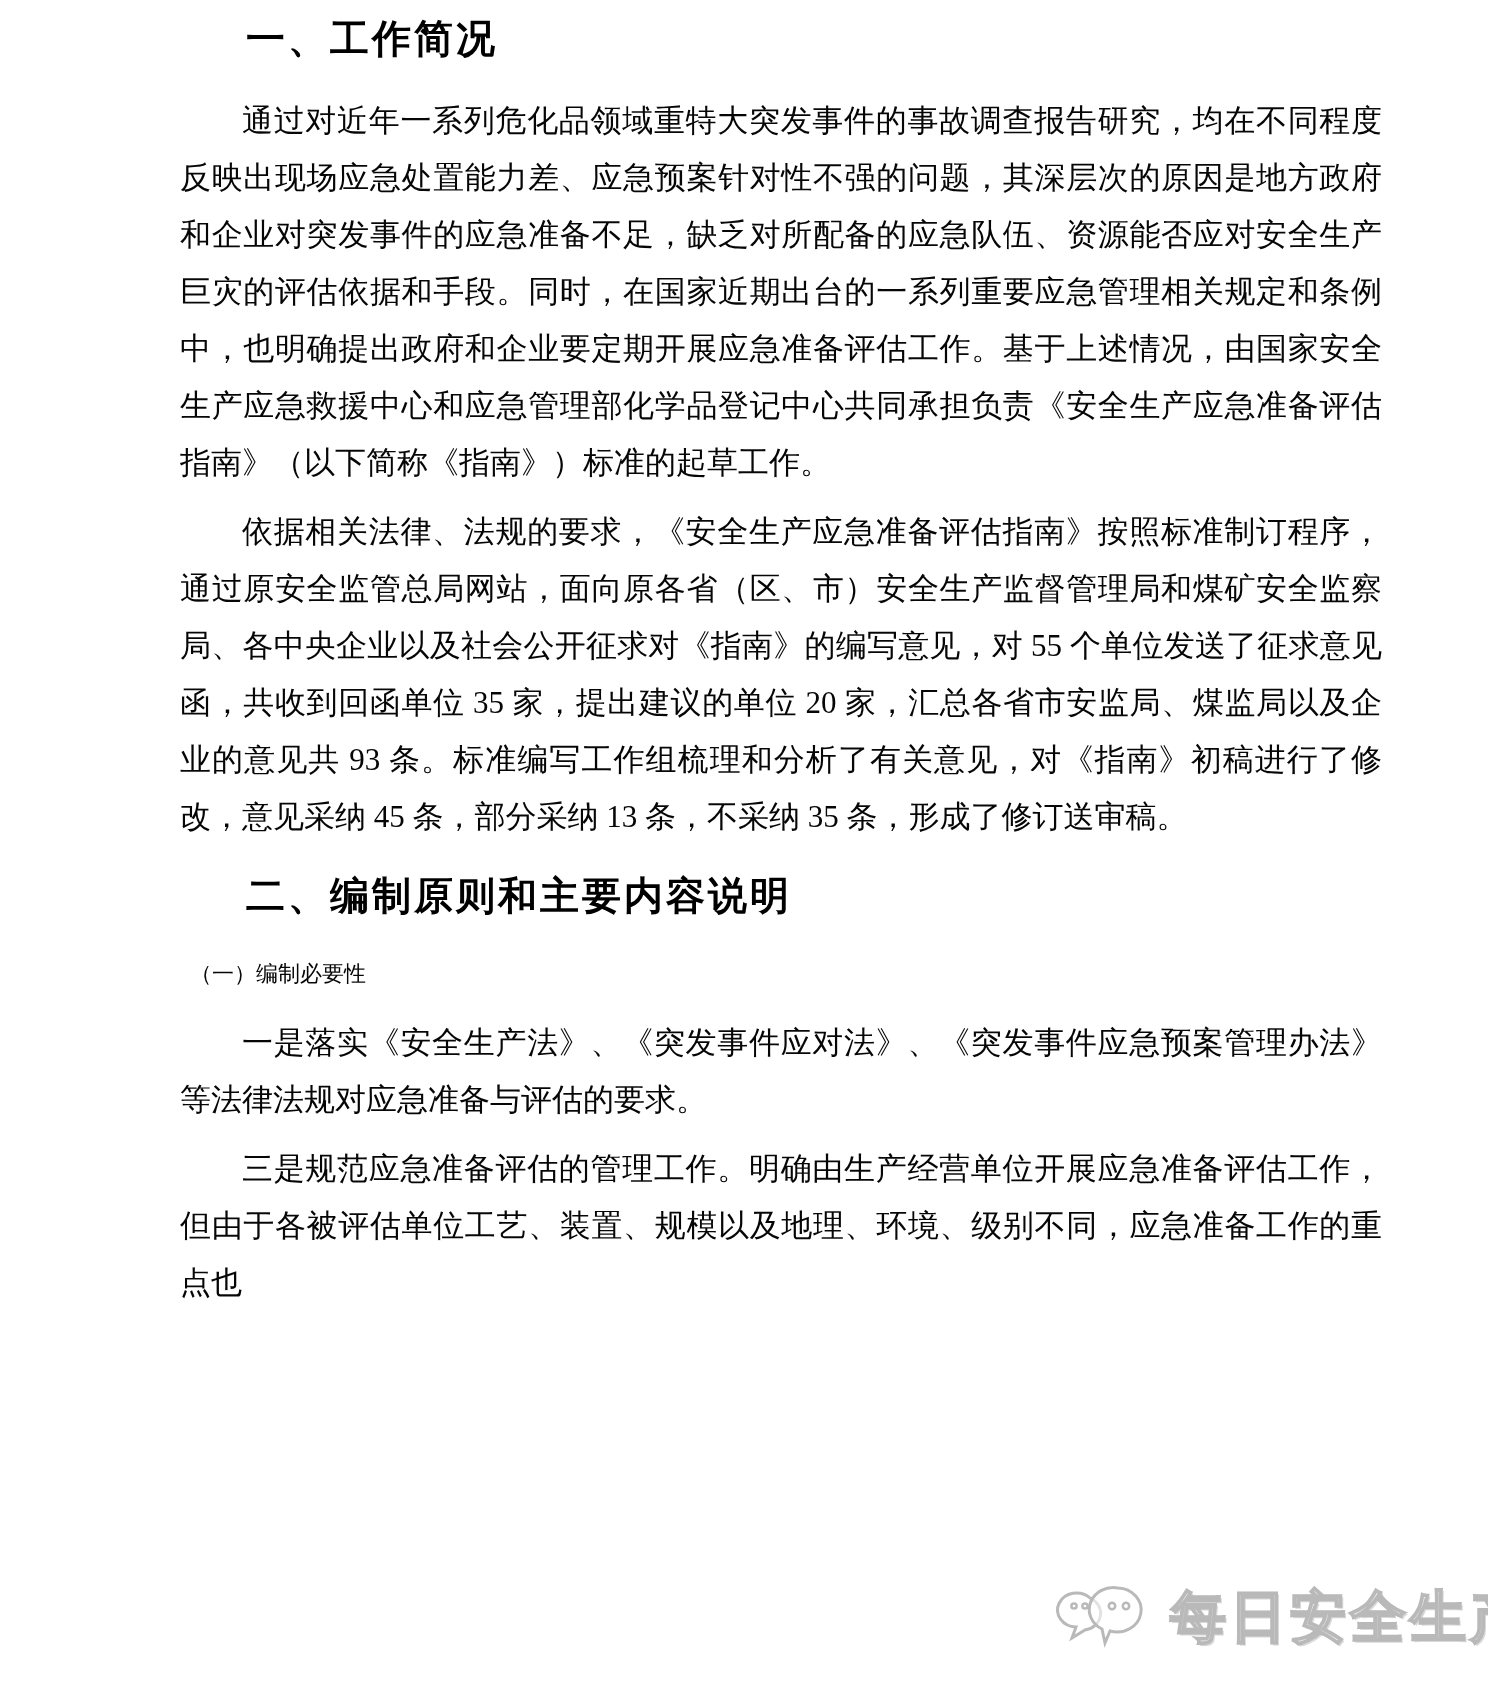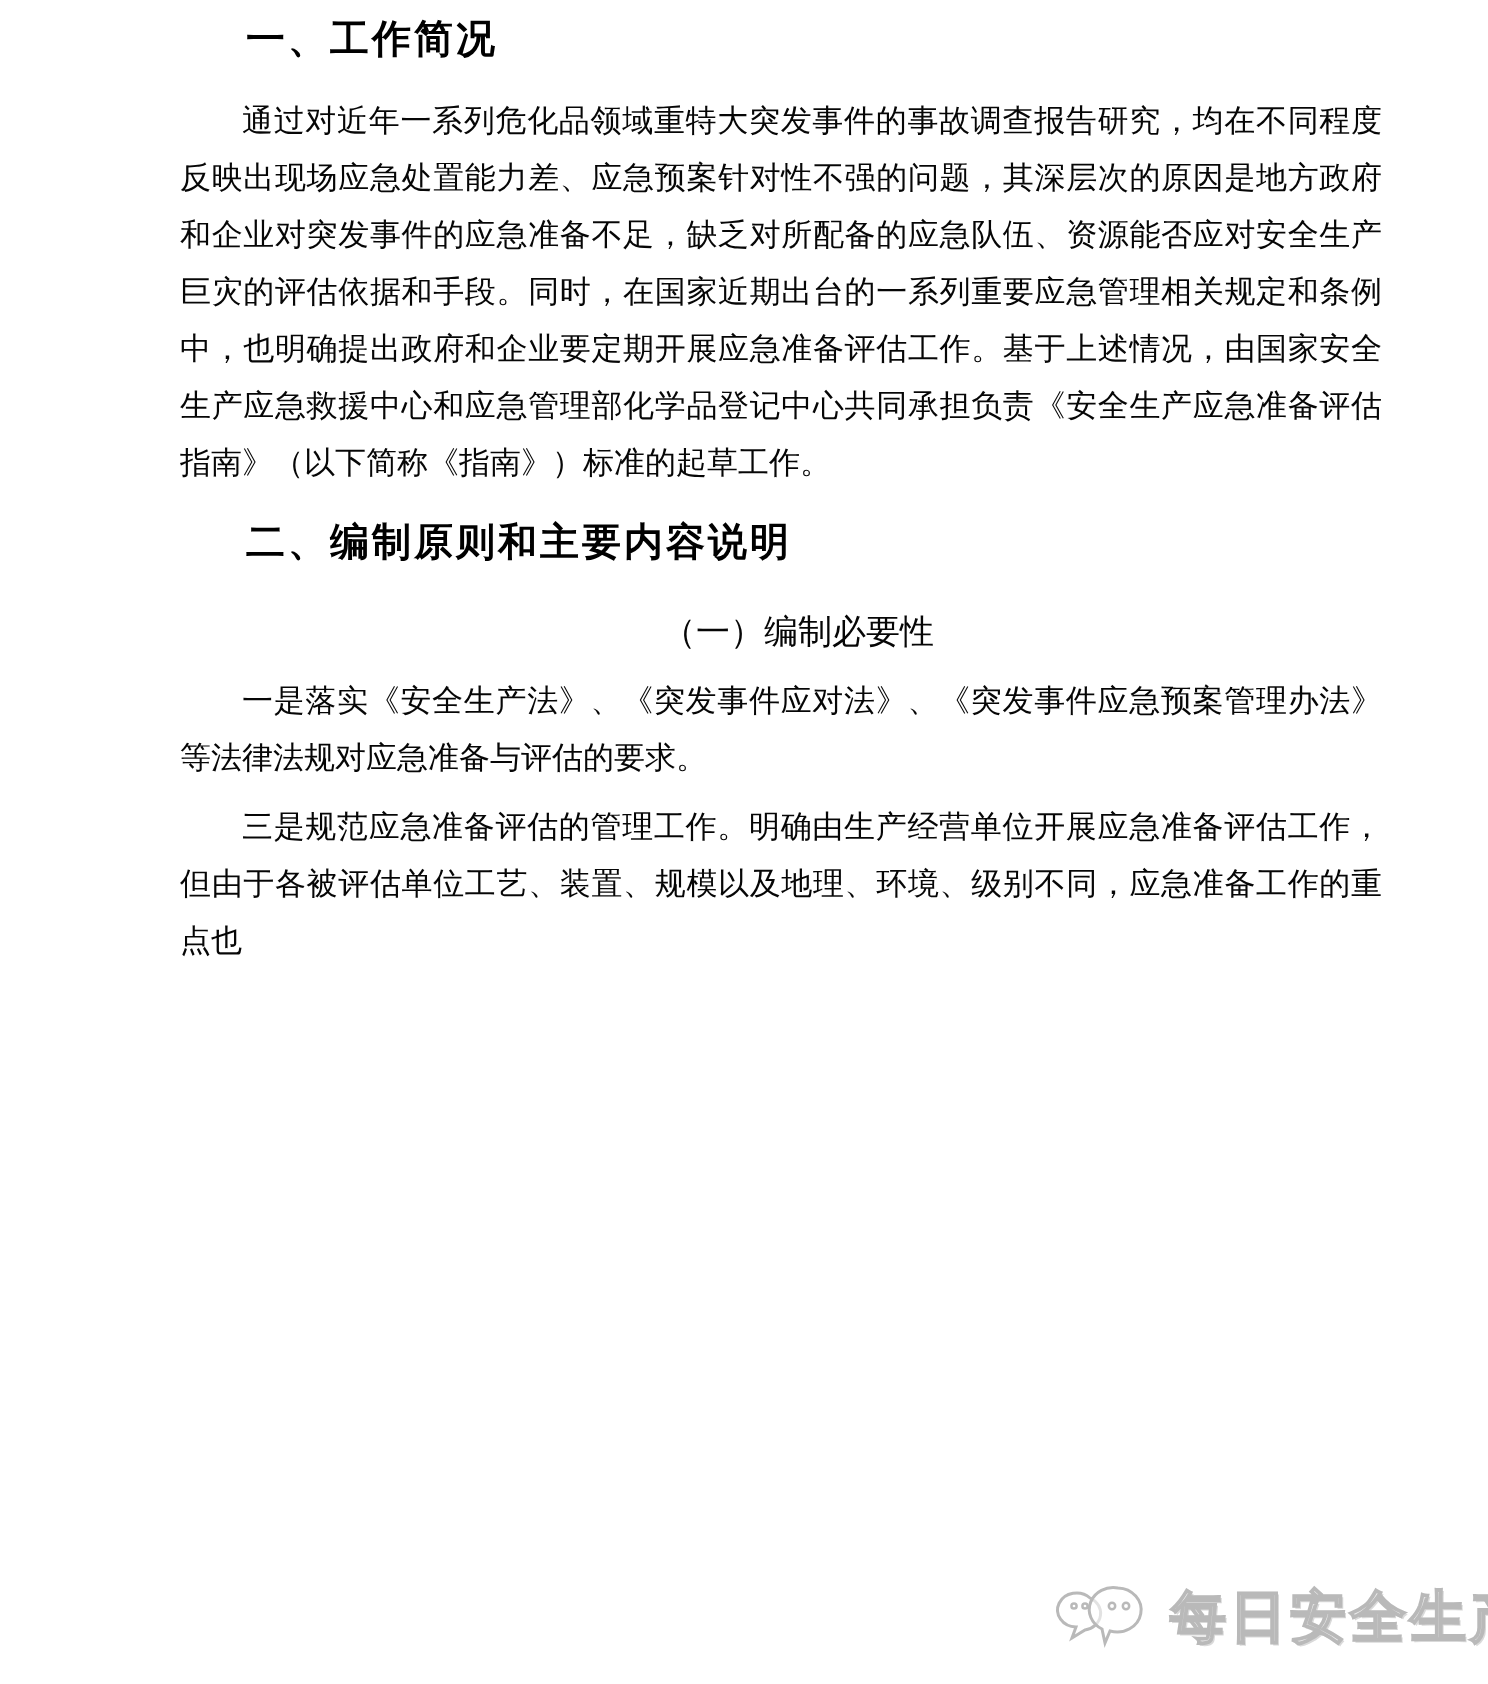--- a/index.html
+++ b/index.html
@@ -27,37 +27,37 @@
     font-size: 39px;
     font-weight: bold;
     color: #000000;
     line-height: 50px;
     letter-spacing: 3px;
     margin: 0 0 28px 0;
     text-indent: 2em;
   }
   h1.sec-heading.second {
     margin-top: 26px;
-    margin-bottom: 36px;
+    margin-bottom: 24px;
   }
   p.body-para {
     font-size: 31px;
     line-height: 57px;
     margin: 12px;
     text-indent: 2em;
     text-align: justify;
     text-justify: inter-character;
     word-break: break-all;
   }
   p.sub-heading {
-    font-size: 34px;
+    font-size: 22px;
     line-height: 57px;
     margin: 0;
     text-indent: 1em;
-    text-align: center;
+    text-align: left;
   }
   
   .watermark {
     position: absolute;
     top: 1576px;
     left: 1052px;
     display: flex;
     align-items: center;
     gap: 6px;
     opacity: 0.8;
@@ -79,20 +79,21 @@
 </style>
 </head>
 <body>
 
 <div class="page">
 
   <h1 class="sec-heading">一、工作简况</h1>
 
   <p class="body-para">通过对近年一系列危化品领域重特大突发事件的事故调查报告研究，均在不同程度反映出现场应急处置能力差、应急预案针对性不强的问题，其深层次的原因是地方政府和企业对突发事件的应急准备不足，缺乏对所配备的应急队伍、资源能否应对安全生产巨灾的评估依据和手段。同时，在国家近期出台的一系列重要应急管理相关规定和条例中，也明确提出政府和企业要定期开展应急准备评估工作。基于上述情况，由国家安全生产应急救援中心和应急管理部化学品登记中心共同承担负责《安全生产应急准备评估指南》（以下简称《指南》）标准的起草工作。</p>
 
+  <p class="body-para">依据相关法律、法规的要求，《安全生产应急准备评估指南》按照标准制订程序，通过原安全监管总局网站，面向原各省（区、市）安全生产监督管理局和煤矿安全监察局、各中央企业以及社会公开征求对《指南》的编写意见，对 55 个单位发送了征求意见函，共收到回函单位 35 家，提出建议的单位 20 家，汇总各省市安监局、煤监局以及企业的意见共 93 条。标准编写工作组梳理和分析了有关意见，对《指南》初稿进行了修改，意见采纳 45 条，部分采纳 13 条，不采纳 35 条，形成了修订送审稿。</p>
 
 
   <h1 class="sec-heading second">二、编制原则和主要内容说明</h1>
 
   <p class="sub-heading">（一）编制必要性</p>
 
   <p class="body-para">一是落实《安全生产法》、《突发事件应对法》、《突发事件应急预案管理办法》等法律法规对应急准备与评估的要求。</p>
 
 
   <p class="body-para">三是规范应急准备评估的管理工作。明确由生产经营单位开展应急准备评估工作，但由于各被评估单位工艺、装置、规模以及地理、环境、级别不同，应急准备工作的重点也</p>

